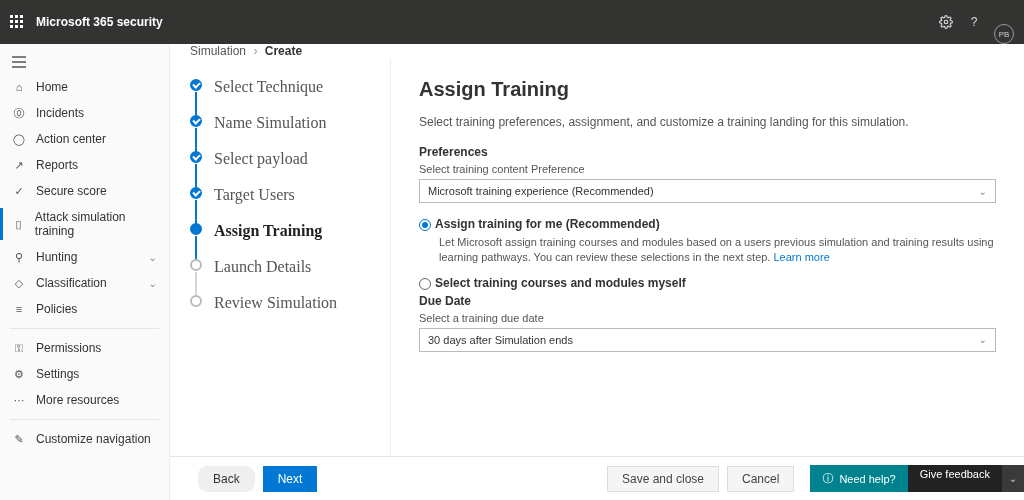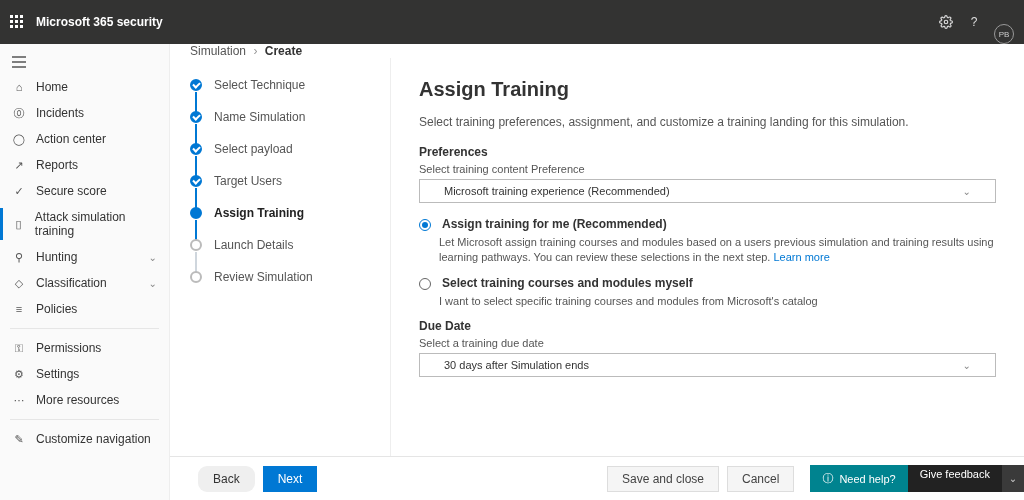--- a/index.html
+++ b/index.html
@@ -32,31 +32,31 @@
 .steps { width:220px; padding:20px 10px 20px 20px; }
 .step { display:flex; align-items:flex-start; position:relative; padding-bottom:18px;}
 .step:last-child { padding-bottom:0;}
 .step .bullet { width:12px; height:12px; border-radius:50%; background:#fff; border:2px solid #bbb; margin-right:12px; margin-top:1px; flex-shrink:0; display:flex;align-items:center;justify-content:center;}
 .step.done .bullet { background:#0078d4; border-color:#0078d4;}
 .step.done .bullet::after { content:""; width:5px;height:3px;border-left:2px solid #fff;border-bottom:2px solid #fff;transform:rotate(-45deg);margin-top:-2px;}
 .step.current .bullet { background:#0078d4; border-color:#0078d4;}
 .step .line { position:absolute; left:5px; top:14px; bottom:-2px; width:2px; background:#cfd6dd;}
 .step:last-child .line { display:none;}
 .step.done .line, .step.current .line { background:#0078d4;}
-.step .label { font-size:12px; color:#555;}
+.step .label { font-size:16px; color:#555;font-family:Liberation Serif, serif;}
 .step.current .label { font-weight:600; color:#222;}
 
 .main-panel { flex:1; border-left:1px solid #eee; padding:20px 28px 0 28px; overflow:auto; font-size:12px; color:#333;}
 .main-panel h1 { font-size:20px; font-weight:600; margin-bottom:14px;}
 .main-panel .subtitle { color:#555; margin-bottom:16px;}
 .section-label { font-weight:600; margin-bottom:4px; font-size:12px;}
 .field-label { font-size:11px; color:#555; margin-bottom:4px;}
-.select { border:1px solid #bbb; padding:5px 24px; font-size:11px; display:flex; align-items:center; justify-content:space-between; cursor:pointer; background:#fff; margin-bottom:14px;}
+.select { border:1px solid #bbb; padding:5px 8px; font-size:11px; display:flex; align-items:center; justify-content:space-between; cursor:pointer; background:#fff; margin-bottom:14px;}
 .select .chev { color:#888; font-size:10px;}
-.radio-row { display:flex; align-items:center; gap:11px; margin:6px 0 4px 0;}
+.radio-row { display:flex; align-items:center; gap:4px; margin:6px 0 4px 0;}
 .radio { width:12px;height:12px;border-radius:50%;border:1.5px solid #0078d4;margin-top:2px;flex-shrink:0;position:relative;cursor:pointer;}
 .radio.checked::after{content:"";position:absolute;left:2px;top:2px;width:6px;height:6px;border-radius:50%;background:#0078d4;}
 .radio.plain { border-color:#666;}
 .radio-label { font-weight:600;}
 .radio-desc { font-size:11px; color:#555; margin:2px 0 10px 20px; line-height:1.4;}
 .radio-desc a { color:#0078d4; text-decoration:none;}
 
 .footer { border-top:1px solid #e5e5e5; padding:8px 0 8px 28px; display:flex; align-items:center; gap:8px; background:#fff;}
 .btn { padding:5px 14px; font-size:12px; border:1px solid transparent; cursor:pointer;}
 .btn.default { background:#efefef; color:#333;border-radius:9px;}
@@ -223,21 +223,20 @@
         <div class="radio-row">
           <div class="radio checked"></div>
           <div class="radio-label">Assign training for me (Recommended)</div>
         </div>
         <div class="radio-desc"><span>Let Microsoft assign training courses and modules based on a users previous simulation and training results using learning pathways. You can review these selections in the next step. </span><a href="#">Learn more</a></div>
 
         <div class="radio-row">
           <div class="radio plain"></div>
           <div class="radio-label">Select training courses and modules myself</div>
         </div>
-        <div class="radio-desc">I want to select specific training courses and modules from Microsoft's catalog</div>
 
         <div class="section-label">Due Date</div>
         <div class="field-label">Select a training due date</div>
         <div class="select">
           <span>30 days after Simulation ends</span>
           <span class="chev">⌄</span>
         </div>
       </div>
     </div>
 

